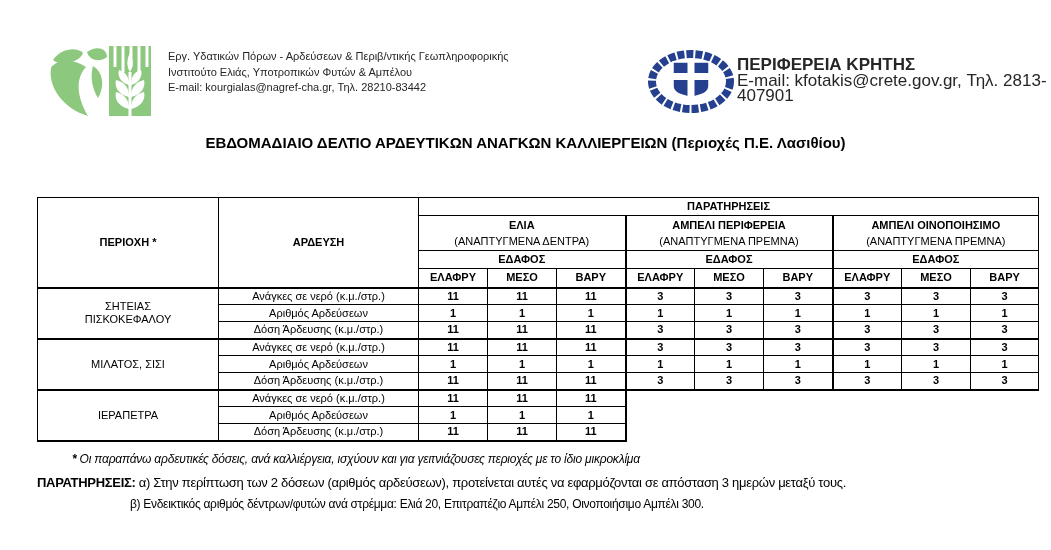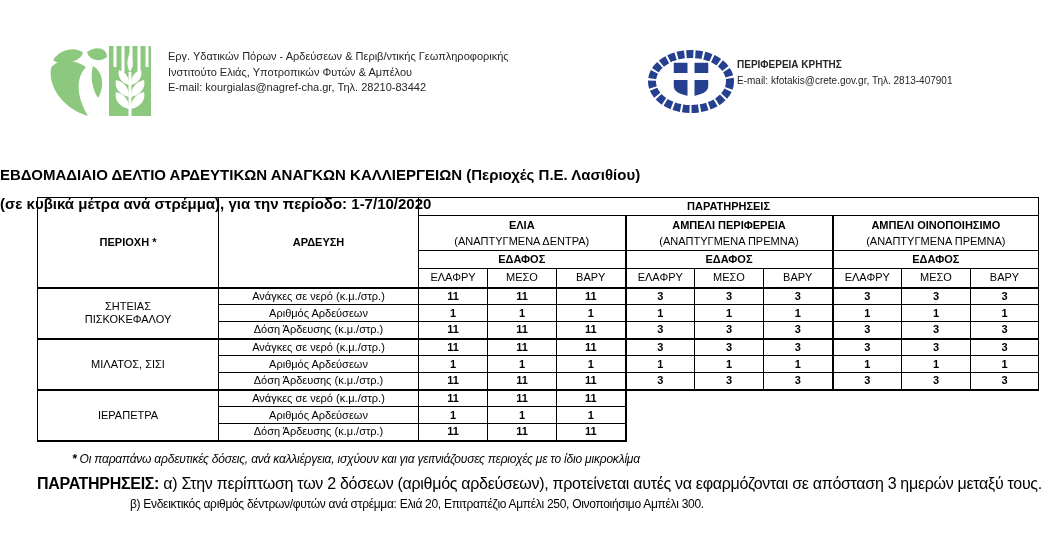--- a/index.html
+++ b/index.html
@@ -13,25 +13,25 @@
     color: #1a1a1a;
     overflow: hidden;
     margin: 0 auto;
   }
 
   
   .logo-left { position: absolute; left: 47px; top: 45px; width: 106px; height: 73px; }
   .org-left  { position: absolute; left: 168px; top: 49px; font-size: 11px; line-height: 15.5px; color: #262626; }
   .org-left .l1 { font-weight: bold; }
   .logo-right { position: absolute; left: 648px; top: 50px; width: 86px; height: 63px; }
-  .org-right { position: absolute; left: 737px; top: 57px; font-size: 10px; line-height: 15.5px; color: #262626; }
+  .org-right { position: absolute; left: 737px; top: 57px; font-size: 17px; line-height: 15.5px; color: #262626; }
   .org-right .l1 { font-weight: bold; }
 
   
-  .title { position: absolute; left: 0; width: 1051px; font-weight: bold; font-size: 15px; color: #000; margin-top: 32px; }
+  .title { position: absolute; left: 0; width: 1051px; text-align: center; font-weight: bold; font-size: 15px; color: #000; }
   .title.t1 { top: 134px; }
   .title.t2 { top: 163px; }
 
   
   .bulletin {
     position: absolute; left: 37px; top: 197px;
     width: 1001px; border-collapse: collapse; table-layout: fixed;
   }
   .bulletin th, .bulletin td {
     border: 1px solid #000; padding: 0 2px;
@@ -45,35 +45,35 @@
   .ob { border-bottom-width: 2px !important; }
   .sepb { border-bottom-width: 2.5px !important; }
   .gb { border-left-width: 2px !important; }
   .gr { border-right-width: 2px !important; }
   .empty { border: none !important; background: #fff; }
 
   .ph { font-weight: bold; }
   .cn { font-weight: bold; line-height: 16px; }
   .cs { font-weight: normal; line-height: 16px; }
   .sh { font-weight: bold; }
-  .st { font-weight: normal; border-radius: 6px; }
+  .st { font-weight: bold; border-radius: 6px; }
   .rg { font-weight: normal; line-height: 14px; }
   .ml { font-weight: normal; }
   .v  { font-weight: bold; }
 
   tr.hr1 { height: 18px; }
   tr.hr2 { height: 35px; }
   tr.hr3 { height: 18px; }
   tr.hr4 { height: 19px; }
   tr.dr  { height: 17px; }
 
   
   .fnote { position: absolute; left: 72px; top: 452px; font-size: 12px; font-style: italic; color: #000; letter-spacing: -0.2px; }
   .fnote .star { font-weight: bold; }
-  .noteA { position: absolute; left: 37px; top: 475px; font-size: 16px; color: #000; letter-spacing: -0.3px; }
+  .noteA { position: absolute; left: 37px; top: 475px; font-size: 13px; color: #000; letter-spacing: -0.3px; }
   .noteA .lbl { font-weight: bold; }
   .noteB { position: absolute; left: 130px; top: 497px; font-size: 12px; color: #000; letter-spacing: -0.3px; }
 </style>
 </head>
 <body>
 
 <div class="page">
 
   <div class="logo-left">
     <svg width="106" height="73" viewBox="0 0 106 73" xmlns="http://www.w3.org/2000/svg">
@@ -123,21 +123,20 @@
       </g>
     </svg>
   </div>
 
   <div class="org-right">
     <div class="l1">ΠΕΡΙΦΕΡΕΙΑ ΚΡΗΤΗΣ</div>
     <div>E-mail: kfotakis@crete.gov.gr, Τηλ. 2813-407901</div>
   </div>
 
   <div class="title t1">ΕΒΔΟΜΑΔΙΑΙΟ ΔΕΛΤΙΟ ΑΡΔΕΥΤΙΚΩΝ ΑΝΑΓΚΩΝ ΚΑΛΛΙΕΡΓΕΙΩΝ (Περιοχές Π.Ε. Λασιθίου)</div>
-  <div class="title t2">(σε κυβικά μέτρα ανά στρέμμα), για την περίοδο: 1-7/10/2020</div>
 
   <table class="bulletin">
     <colgroup>
       <col style="width:181px">
         <col style="width:200px">
       <col style="width:69px">
         <col style="width:69px">
         <col style="width:69px">
       <col style="width:69px">
         <col style="width:69px">

